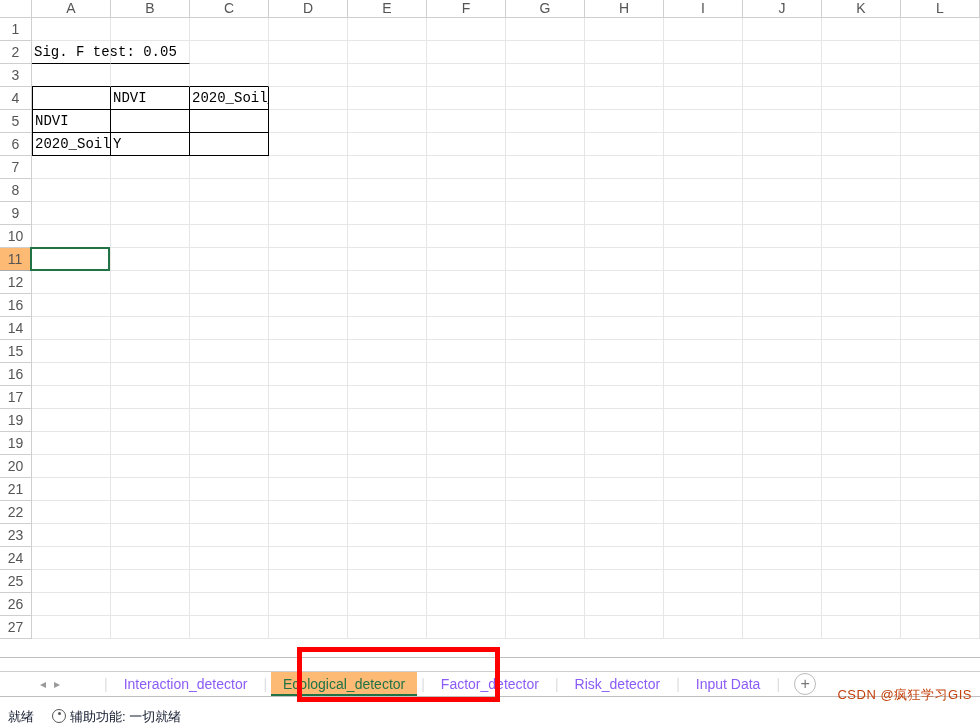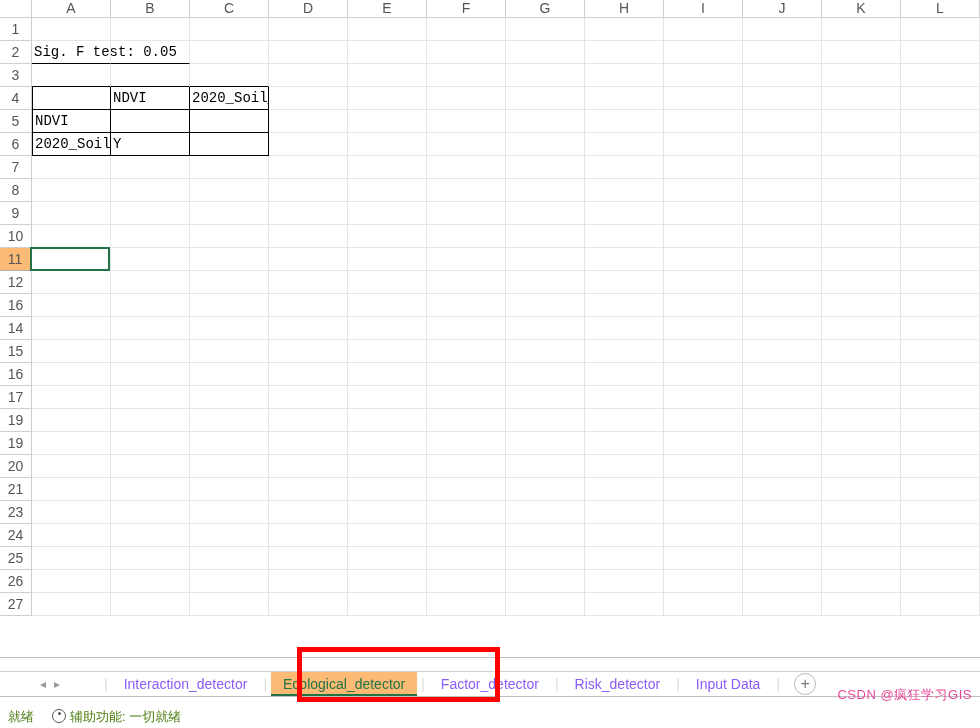--- a/index.html
+++ b/index.html
@@ -126,21 +126,21 @@
     margin-left: 10px;
     cursor: pointer;
   }
 
   
   .statusbar {
     position: absolute;
     left: 0; bottom: 0; width: 980px; height: 22px;
     display: flex; align-items: center;
     font-size: 13px;
-    color: #4d7c0f;
+    color: #0f172a;
     padding-left: 8px;
     gap: 18px;
     background: #fff;
   }
   .acc-icon {
     display: inline-block;
     width: 14px; height: 14px;
     border: 1px solid #555;
     border-radius: 50%;
     position: relative;
@@ -154,21 +154,21 @@
     background: #555;
     border-radius: 50%;
     top: 2px; left: 5px;
   }
 
   
   .watermark {
     position: absolute;
     right: 8px;
     font-size: 13px;
-    color: #ec4899;
+    color: #c2410c;
     letter-spacing: 0.5px;
     font-family: "Microsoft YaHei", sans-serif;
   }
 
   
   .hl-box {
     position: absolute;
     border: 5px solid #ff0000;
     pointer-events: none;
     z-index: 10;
@@ -491,20 +491,35 @@
         <div class="cell"></div>
         <div class="cell"></div>
         <div class="cell"></div>
         <div class="cell"></div>
         <div class="cell"></div>
         <div class="cell"></div>
         <div class="cell"></div>
       </div>
       <div class="row">
         <div class="row-h">21</div>
+        <div class="cell"></div>
+        <div class="cell"></div>
+        <div class="cell"></div>
+        <div class="cell"></div>
+        <div class="cell"></div>
+        <div class="cell"></div>
+        <div class="cell"></div>
+        <div class="cell"></div>
+        <div class="cell"></div>
+        <div class="cell"></div>
+        <div class="cell"></div>
+        <div class="cell"></div>
+      </div>
+      <div class="row">
+        <div class="row-h">22</div>
         <div class="cell"></div>
         <div class="cell"></div>
         <div class="cell"></div>
         <div class="cell"></div>
         <div class="cell"></div>
         <div class="cell"></div>
         <div class="cell"></div>
         <div class="cell"></div>
         <div class="cell"></div>
         <div class="cell"></div>

